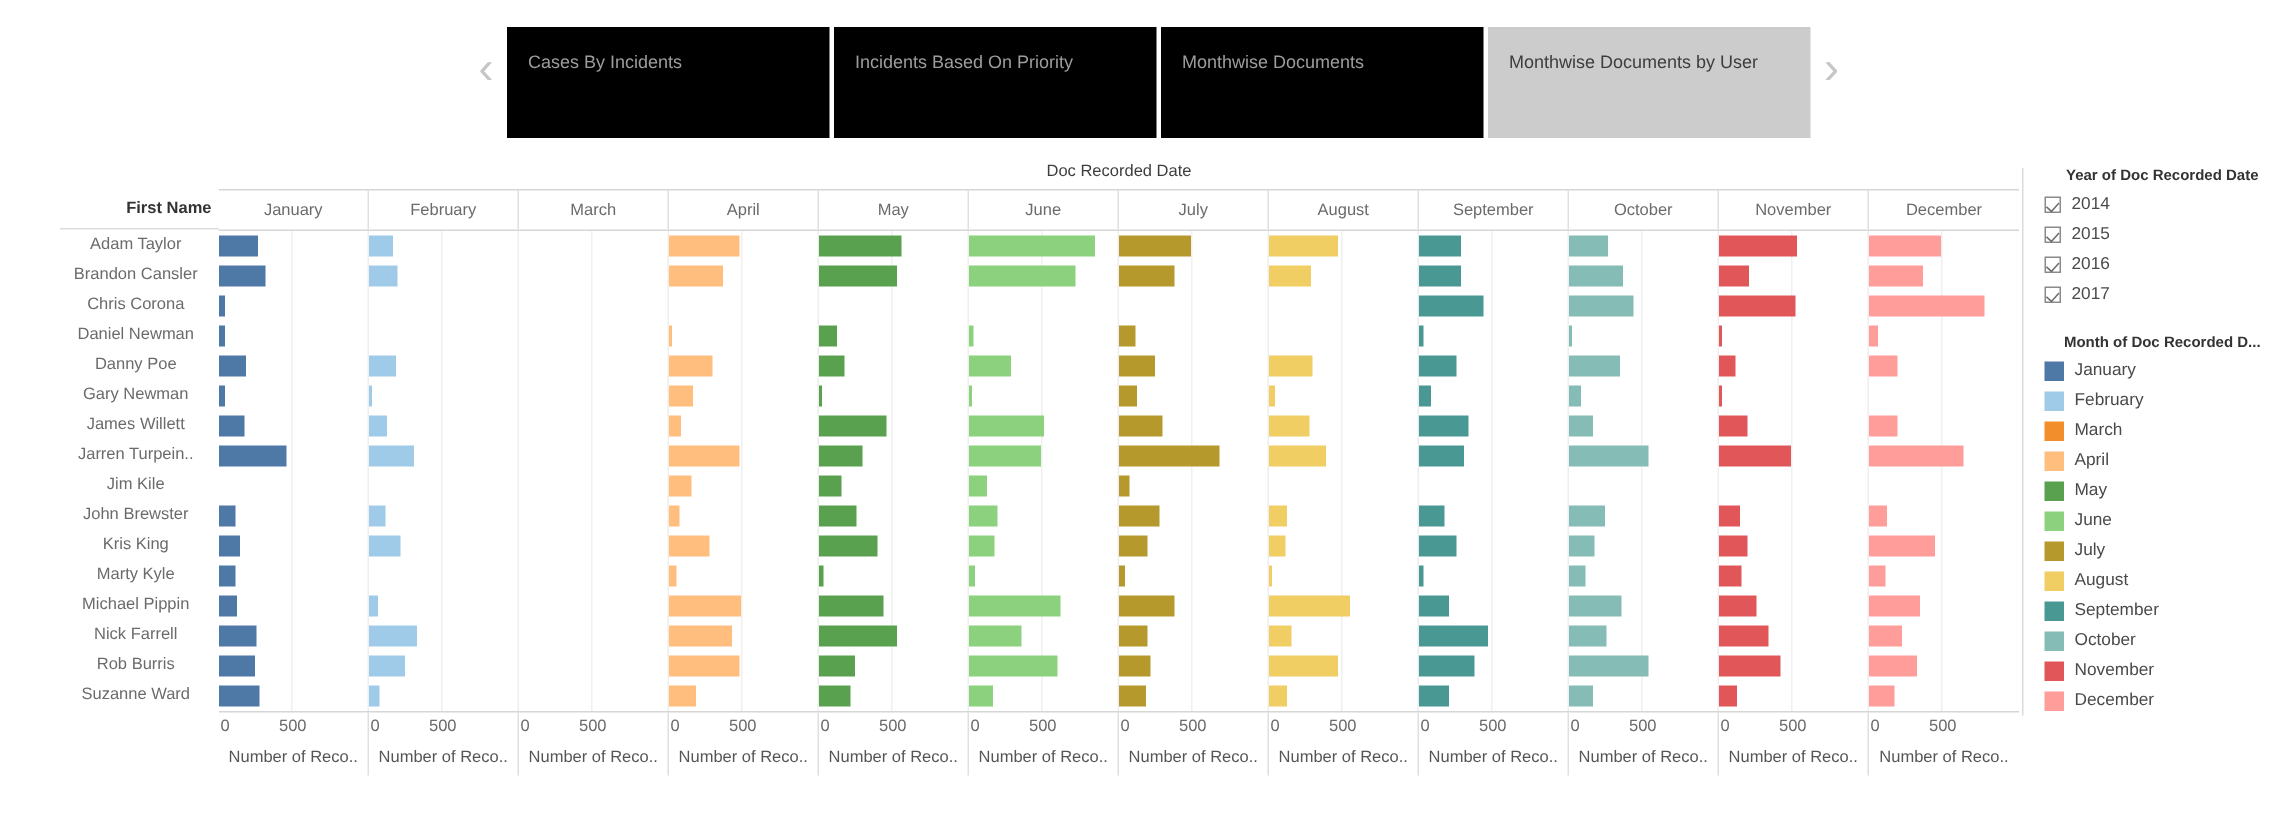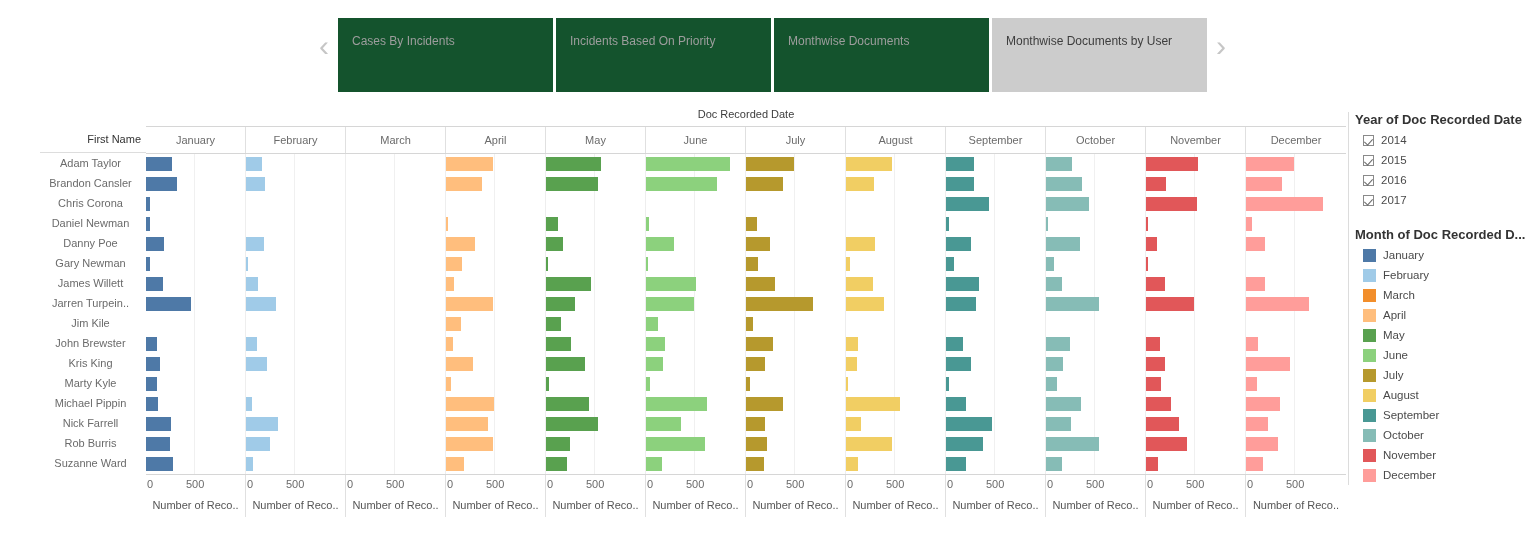--- a/index.html
+++ b/index.html
@@ -18,36 +18,36 @@
     display:flex;align-items:flex-start;
   }
   .tabstrip-arrow{
     width:28px;height:92px;display:flex;align-items:center;justify-content:center;
     color:#c6c6c6;font-size:30px;font-weight:300;line-height:1;
     cursor:pointer;user-select:none;
   }
   .tabstrip-arrow.left{margin-left:310px;}
   .tabs{display:flex;gap:3px;align-items:flex-start;padding-top:18px;}
   .tab{
-    width:215px;height:74px;background:#14532d;
+    width:215px;height:74px;background:#000000;
     color:#9d9d9d;font-size:12px;
     padding:16px 0 0 14px;box-sizing:border-box;cursor:pointer;
   }
   .tab.active{background:#cccccc;color:#3d3d3d;}
 
   
   .viz{position:absolute;left:0;top:104px;width:1530px;height:451px;}
 
   
   .rowhead{
     position:absolute;left:40px;top:0;width:106px;
   }
   .rowhead-title{
     height:27px;line-height:27px;text-align:right;padding-right:5px;
-    font-weight:normal;color:#333;box-sizing:border-box;
+    font-weight:bold;color:#333;box-sizing:border-box;
     border-bottom:1px solid #ddd;
   }
   .rowhead-spacer{height:22px;}
   .rowname{
     height:20px;line-height:20px;text-align:center;padding-right:5px;
     color:#6b6b6b;white-space:nowrap;overflow:hidden;
   }
 
   
   .panels{
@@ -96,21 +96,21 @@
     box-sizing:border-box;border-right:1px solid #e0e0e0;
     white-space:nowrap;overflow:hidden;font-size:11px;
   }
   .axistitle:last-child{border-right:none;}
 
   
   .legend{
     position:absolute;left:1348px;top:112px;width:180px;
     border-left:1px solid #dcdcdc;padding-left:6px;box-sizing:border-box;
   }
-  .legend-title{font-weight:bold;color:#333;font-size:13px;margin-bottom:3px;}
+  .legend-title{font-weight:bold;color:#333;font-size:10px;margin-bottom:3px;text-align:center;}
   .filter-item{display:flex;align-items:center;height:20px;cursor:pointer;}
   .checkbox{
     width:11px;height:11px;border:1px solid #8a8a8a;background:#fff;
     margin-left:8px;margin-right:7px;position:relative;box-sizing:border-box;
   }
   .checkbox:after{
     content:"";position:absolute;left:2px;top:1px;width:4px;height:7px;
     border:solid #6b6b6b;border-width:0 1.4px 1.4px 0;transform:rotate(42deg);
   }
   .filter-label{color:#4a4a4a;font-size:11.5px;}

